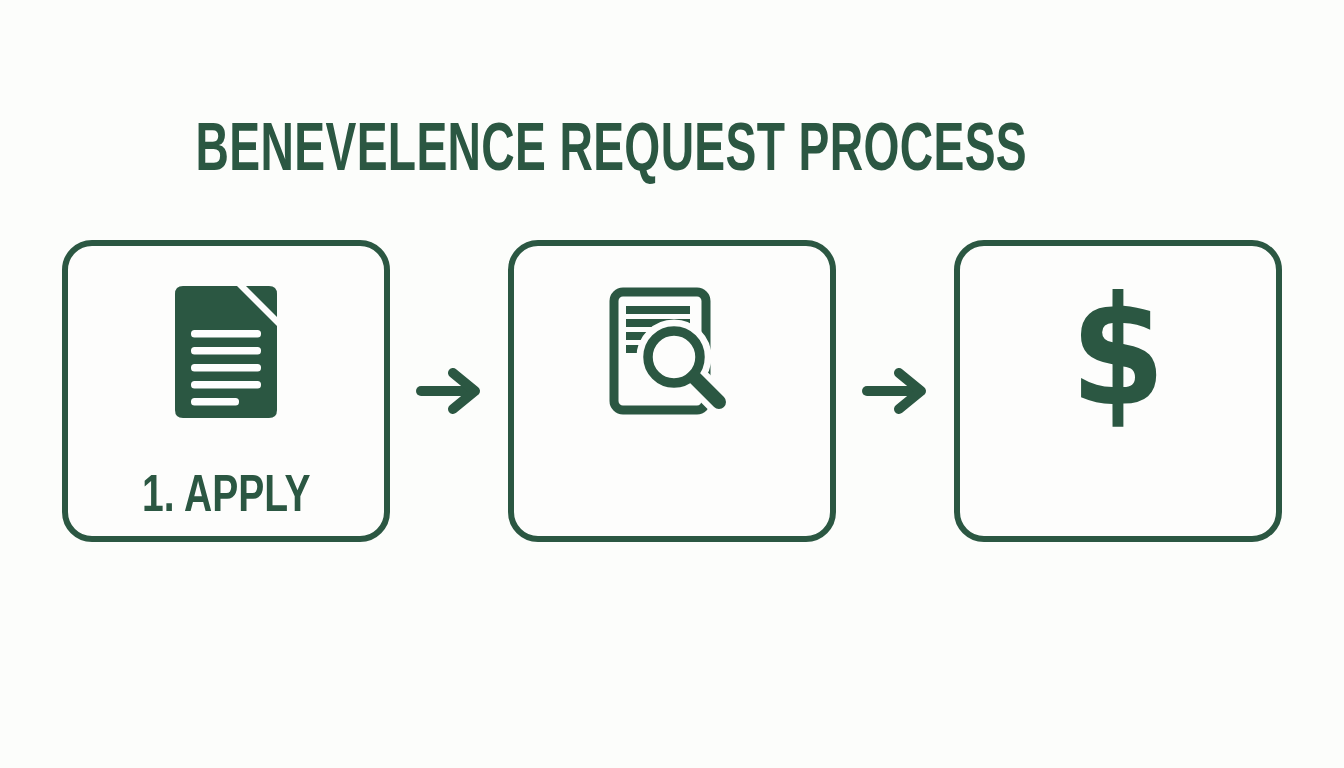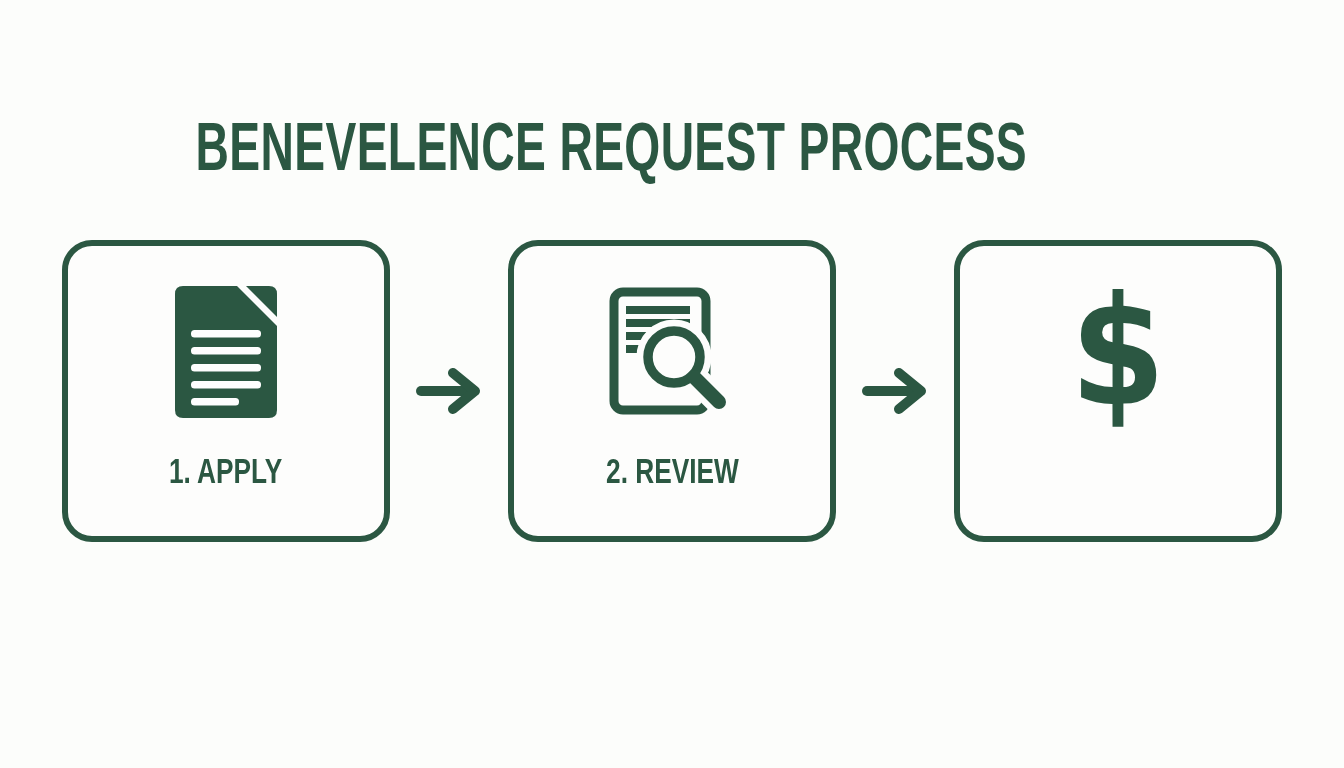--- a/index.html
+++ b/index.html
@@ -65,22 +65,22 @@
   }
   .icon-wrap {
     margin-top: 36px;
     height: 140px;
     display: flex;
     align-items: center;
     justify-content: center;
     overflow: visible;
   }
   .step-label {
-    margin-top: 28px;
-    font-size: 35px;
+    margin-top: 40px;
+    font-size: 52px;
     line-height: 1.2;
     font-weight: 700;
     color: var(--green);
     white-space: nowrap;
   }
   .cond-label {
     display: inline-block;
     transform: scaleX(0.75);
     transform-origin: center;
   }
@@ -155,23 +155,20 @@
           <rect class="ink-fill" x="19" y="45" width="48" height="8"></rect>
           <rect class="ink-fill" x="19" y="58" width="34" height="8"></rect>
 
           <circle class="paper-stroke" cx="67" cy="70" r="26" stroke-width="23"></circle>
           <line class="paper-stroke" x1="86" y1="89" x2="112" y2="115" stroke-width="26" stroke-linecap="round"></line>
 
           <circle class="ink-stroke" cx="67" cy="70" r="26" stroke-width="9.5"></circle>
           <line class="ink-stroke" x1="87" y1="90" x2="112" y2="115" stroke-width="14" stroke-linecap="round"></line>
         </svg>
       </div>
-      <div class="step-label">
-        <span class="cond-label">2. REVIEW</span>
-      </div>
     </div>
 
     <div class="arrow">
       <svg width="68" height="48" viewBox="0 0 68 48" aria-hidden="true">
         <path class="ink-stroke" d="M6 24 H50" stroke-width="10" stroke-linecap="round"></path>
         <path class="ink-stroke" d="M38 6 L60 24 L38 42" stroke-width="10" stroke-linecap="round" stroke-linejoin="round"></path>
       </svg>
     </div>
 
     <div class="step-box">

